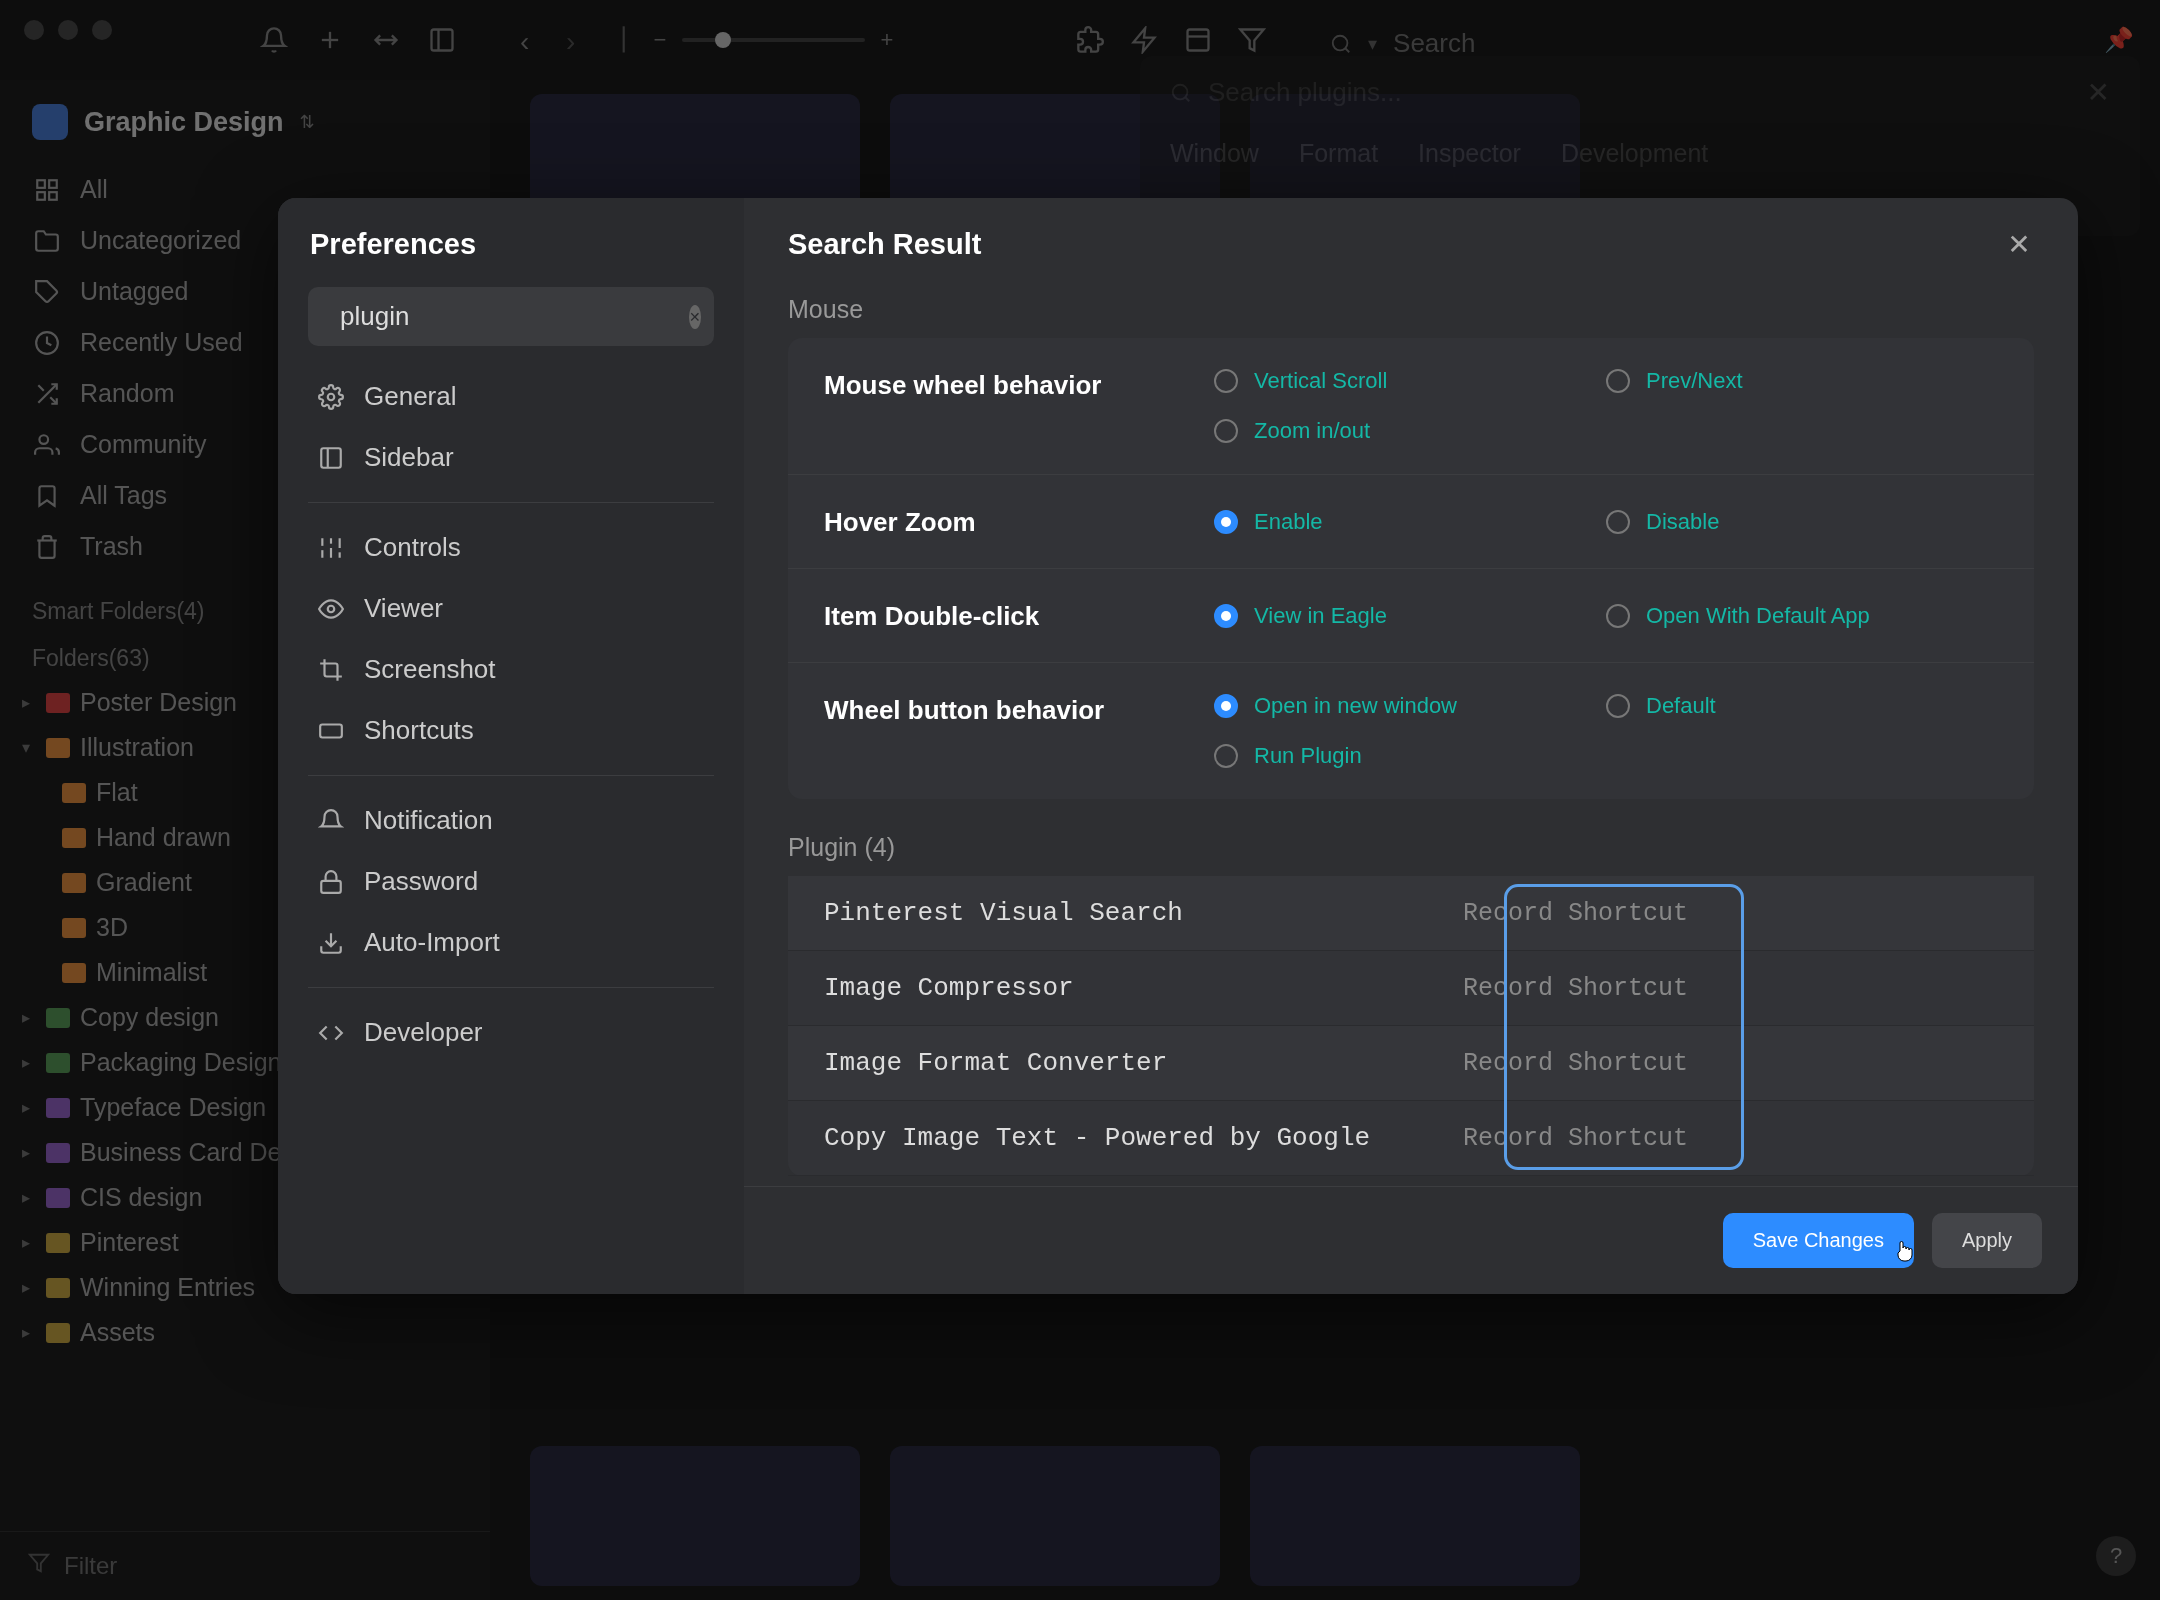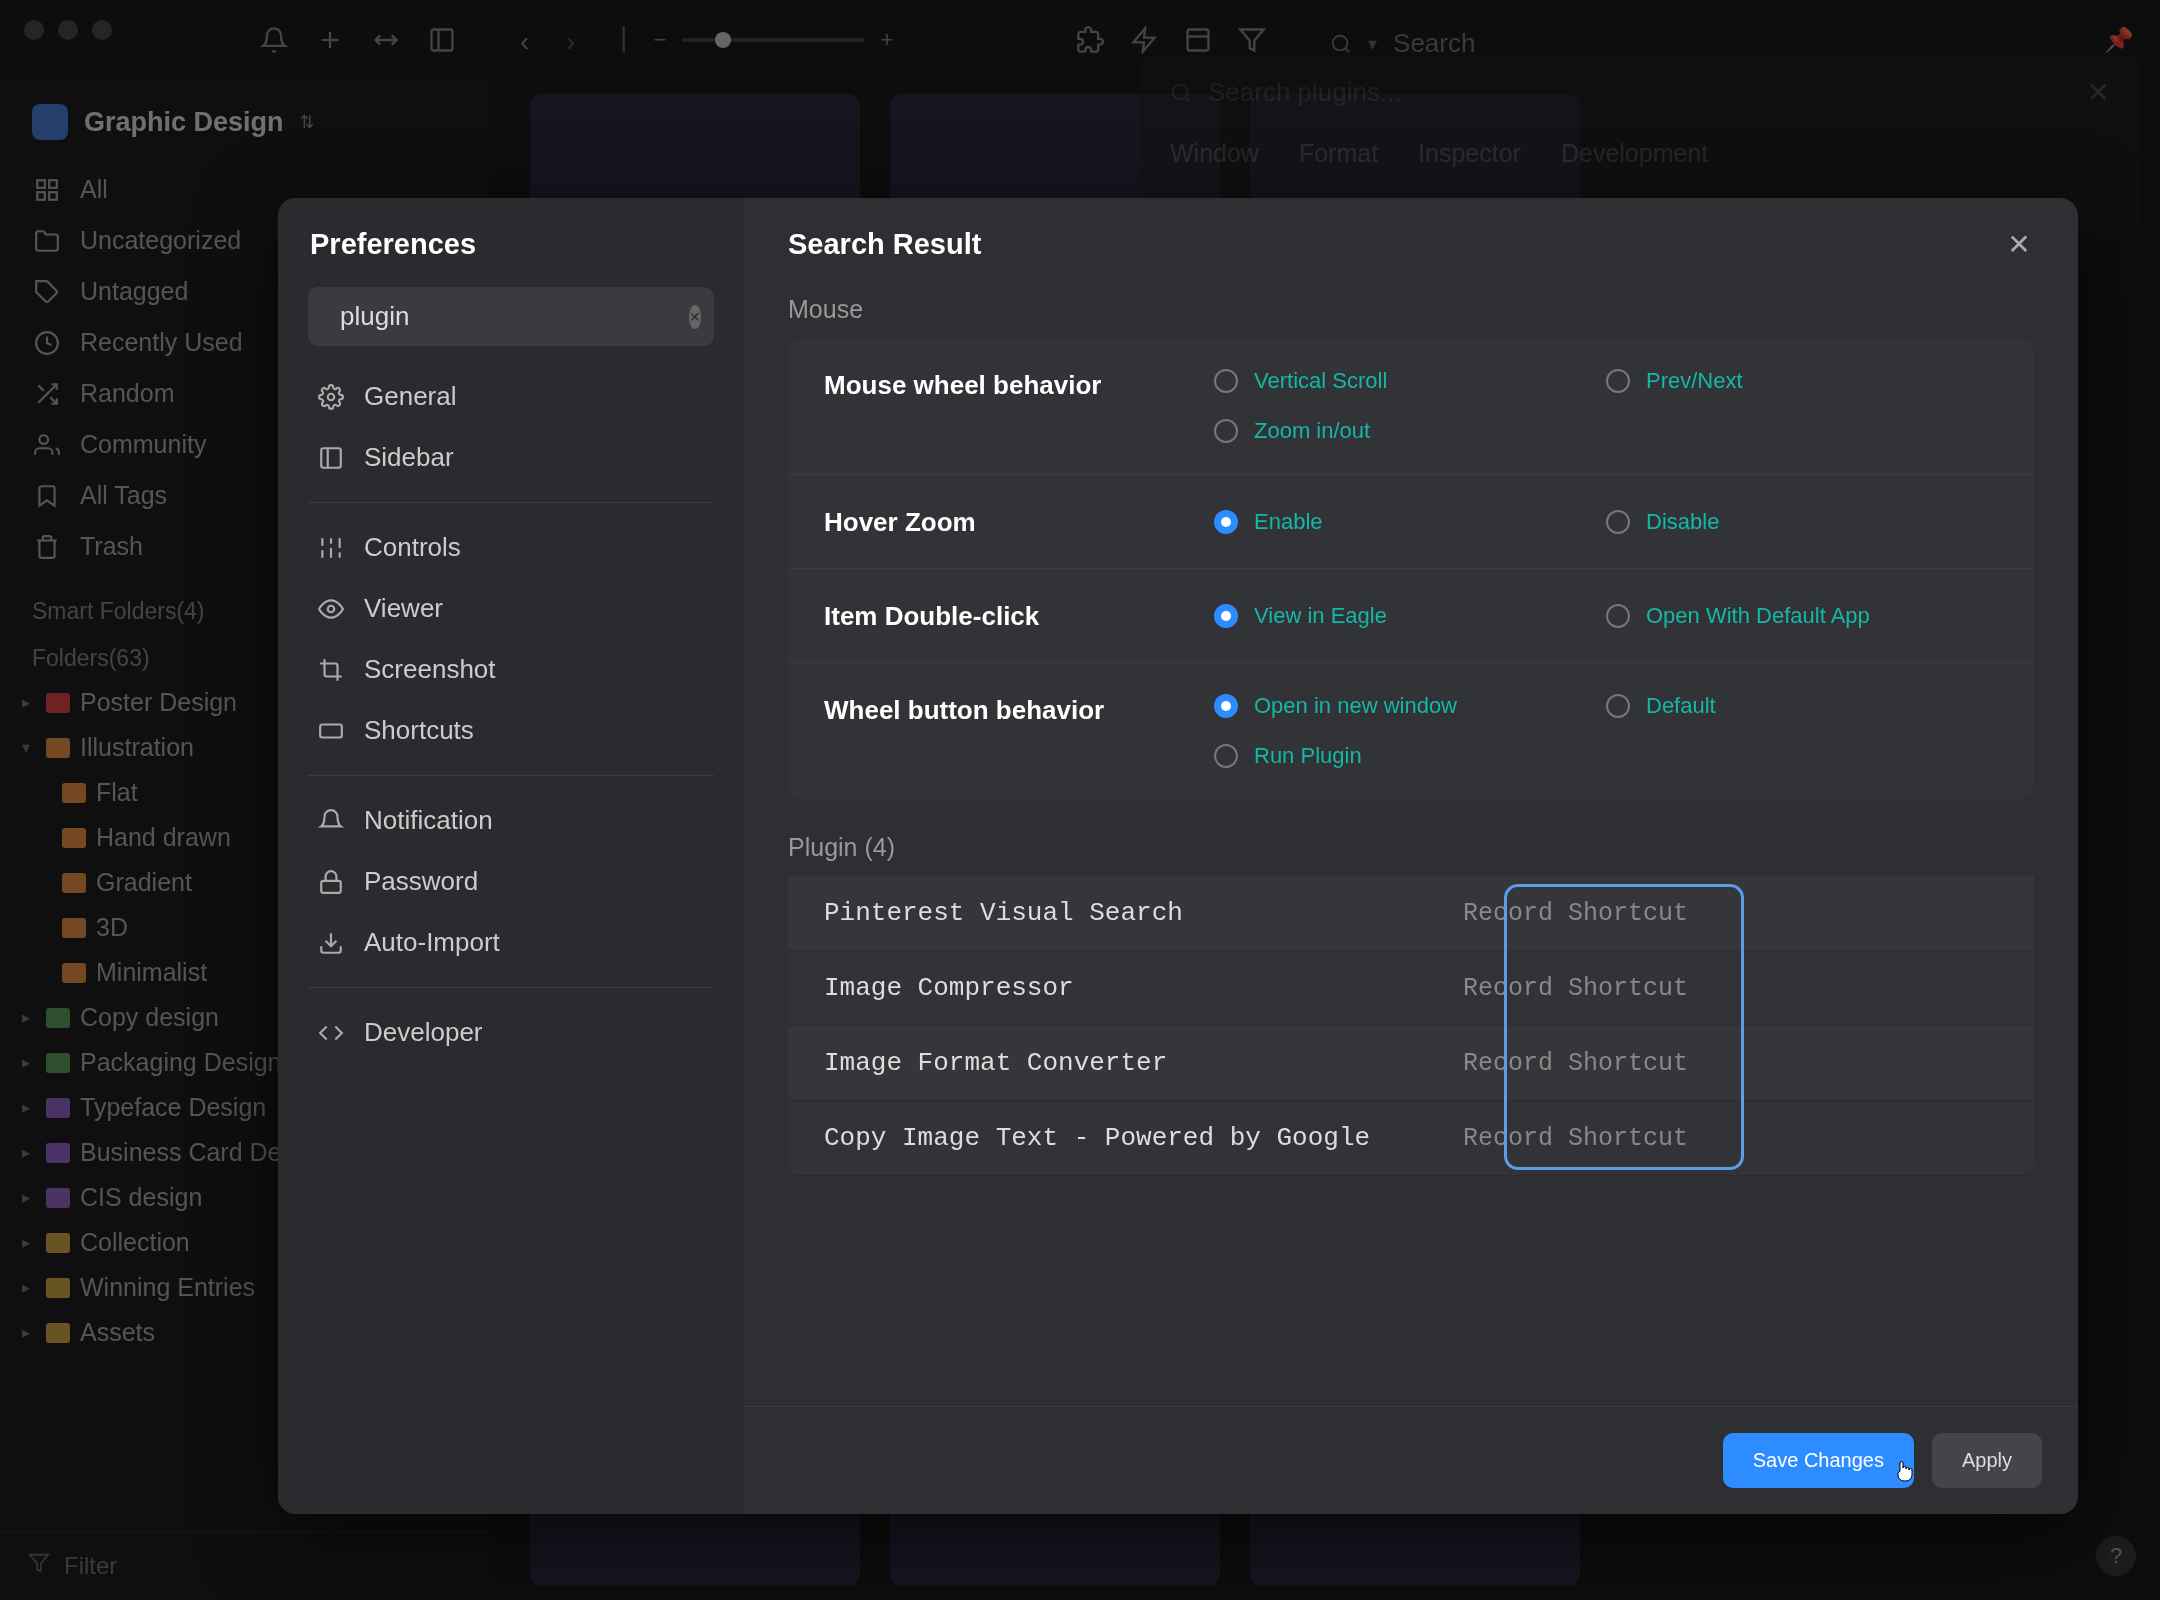--- a/index.html
+++ b/index.html
@@ -102,21 +102,21 @@
 }
 .plugin-close { color: #999; font-size: 28px; cursor: pointer; }
 .plugin-tabs { display: flex; gap: 40px; margin-top: 30px; color: #999; font-size: 25px; }
 
 
 .modal-overlay {
   position: absolute; inset: 0; background: rgba(0,0,0,0.5); z-index: 100;
 }
 .prefs-modal {
   position: absolute; top: 198px; left: 278px;
-  width: 1800px; height: 1316px;
+  width: 1800px; height: 1096px;
   background: #2e2f32; border-radius: 18px;
   display: flex; overflow: hidden;
   box-shadow: 0 20px 80px rgba(0,0,0,0.6);
 }
 
 .prefs-sidebar {
   width: 466px; background: #2a2b2e; padding: 30px 30px;
   display: flex; flex-direction: column;
 }
 .prefs-title { font-size: 29px; font-weight: 600; color: #fff; margin-bottom: 26px; padding-left: 2px;}
@@ -432,21 +432,21 @@
         <span>Business Card Design</span>
       </div>
     <div class="folder-item">
         <span class="caret">▸</span>
         <span class="folder-icon folder-purple"></span>
         <span>CIS design</span>
       </div>
     <div class="folder-item">
         <span class="caret">▸</span>
         <span class="folder-icon folder-yellow"></span>
-        <span>Collection</span>
+        <span>Pinterest</span>
       </div>
     <div class="folder-item">
         <span class="caret">▸</span>
         <span class="folder-icon folder-yellow"></span>
         <span>Winning Entries</span>
       </div>
     <div class="folder-item">
         <span class="caret">▸</span>
         <span class="folder-icon folder-yellow"></span>
         <span>Assets</span>

